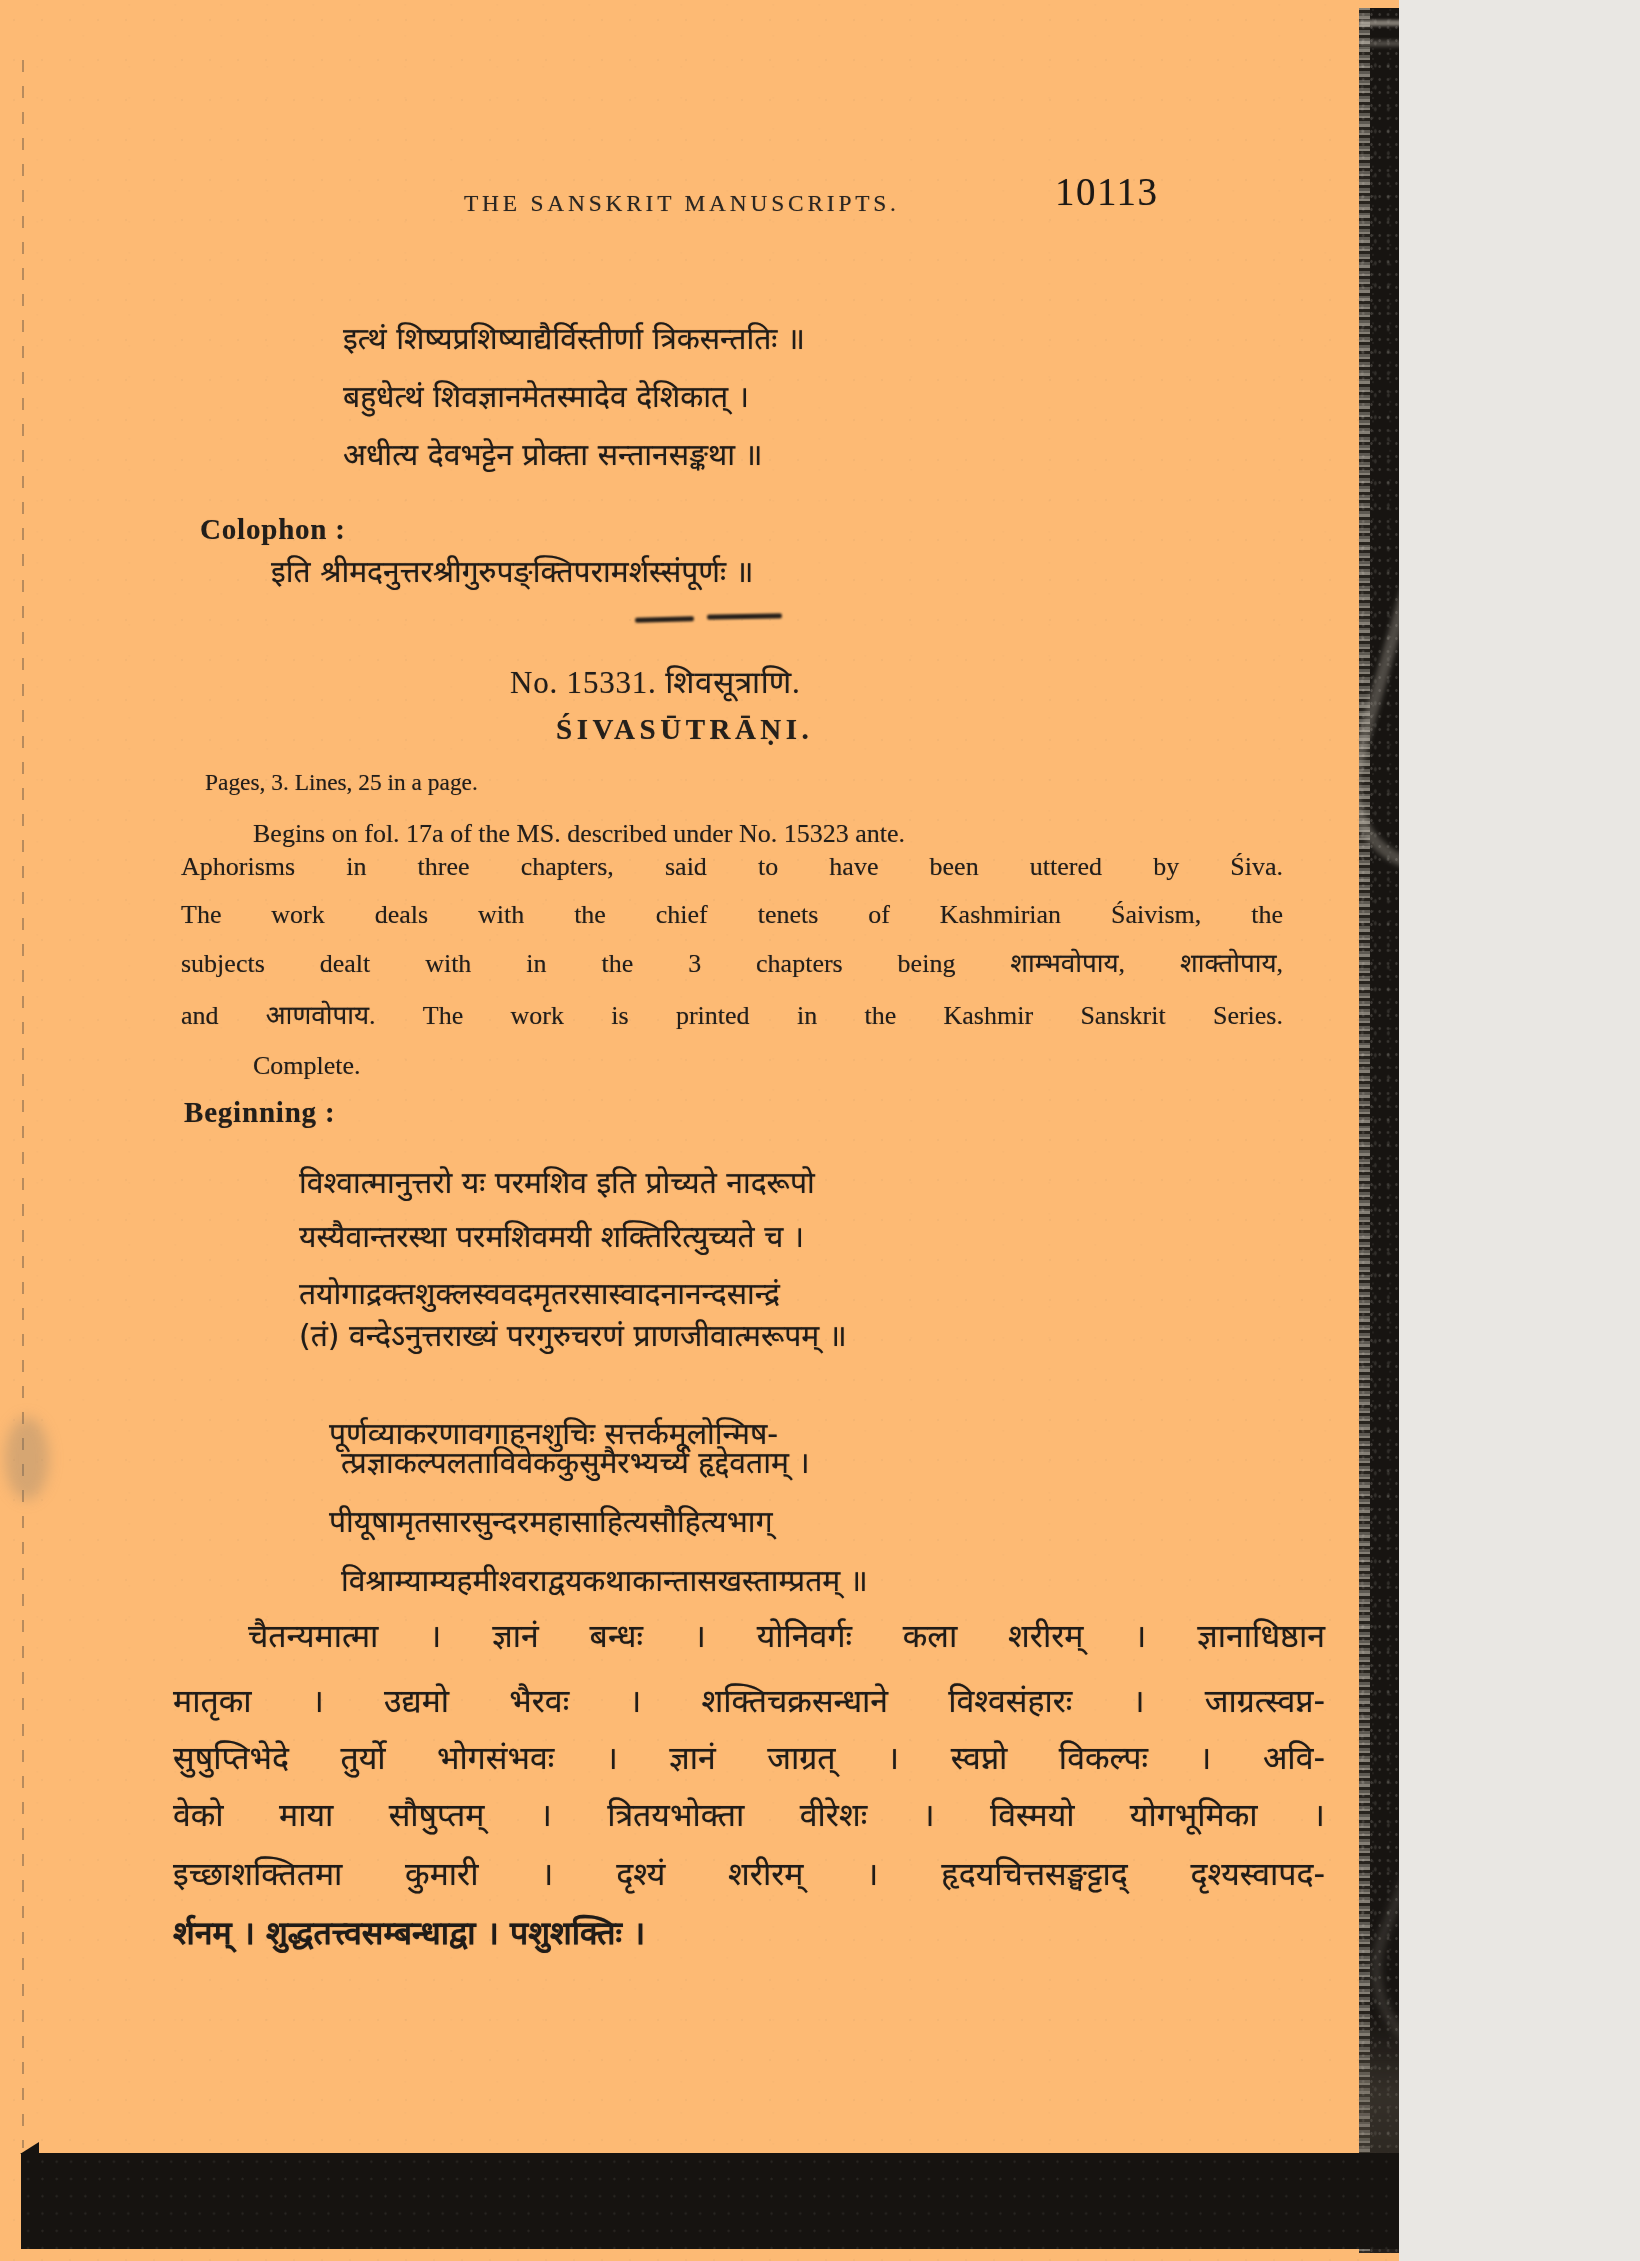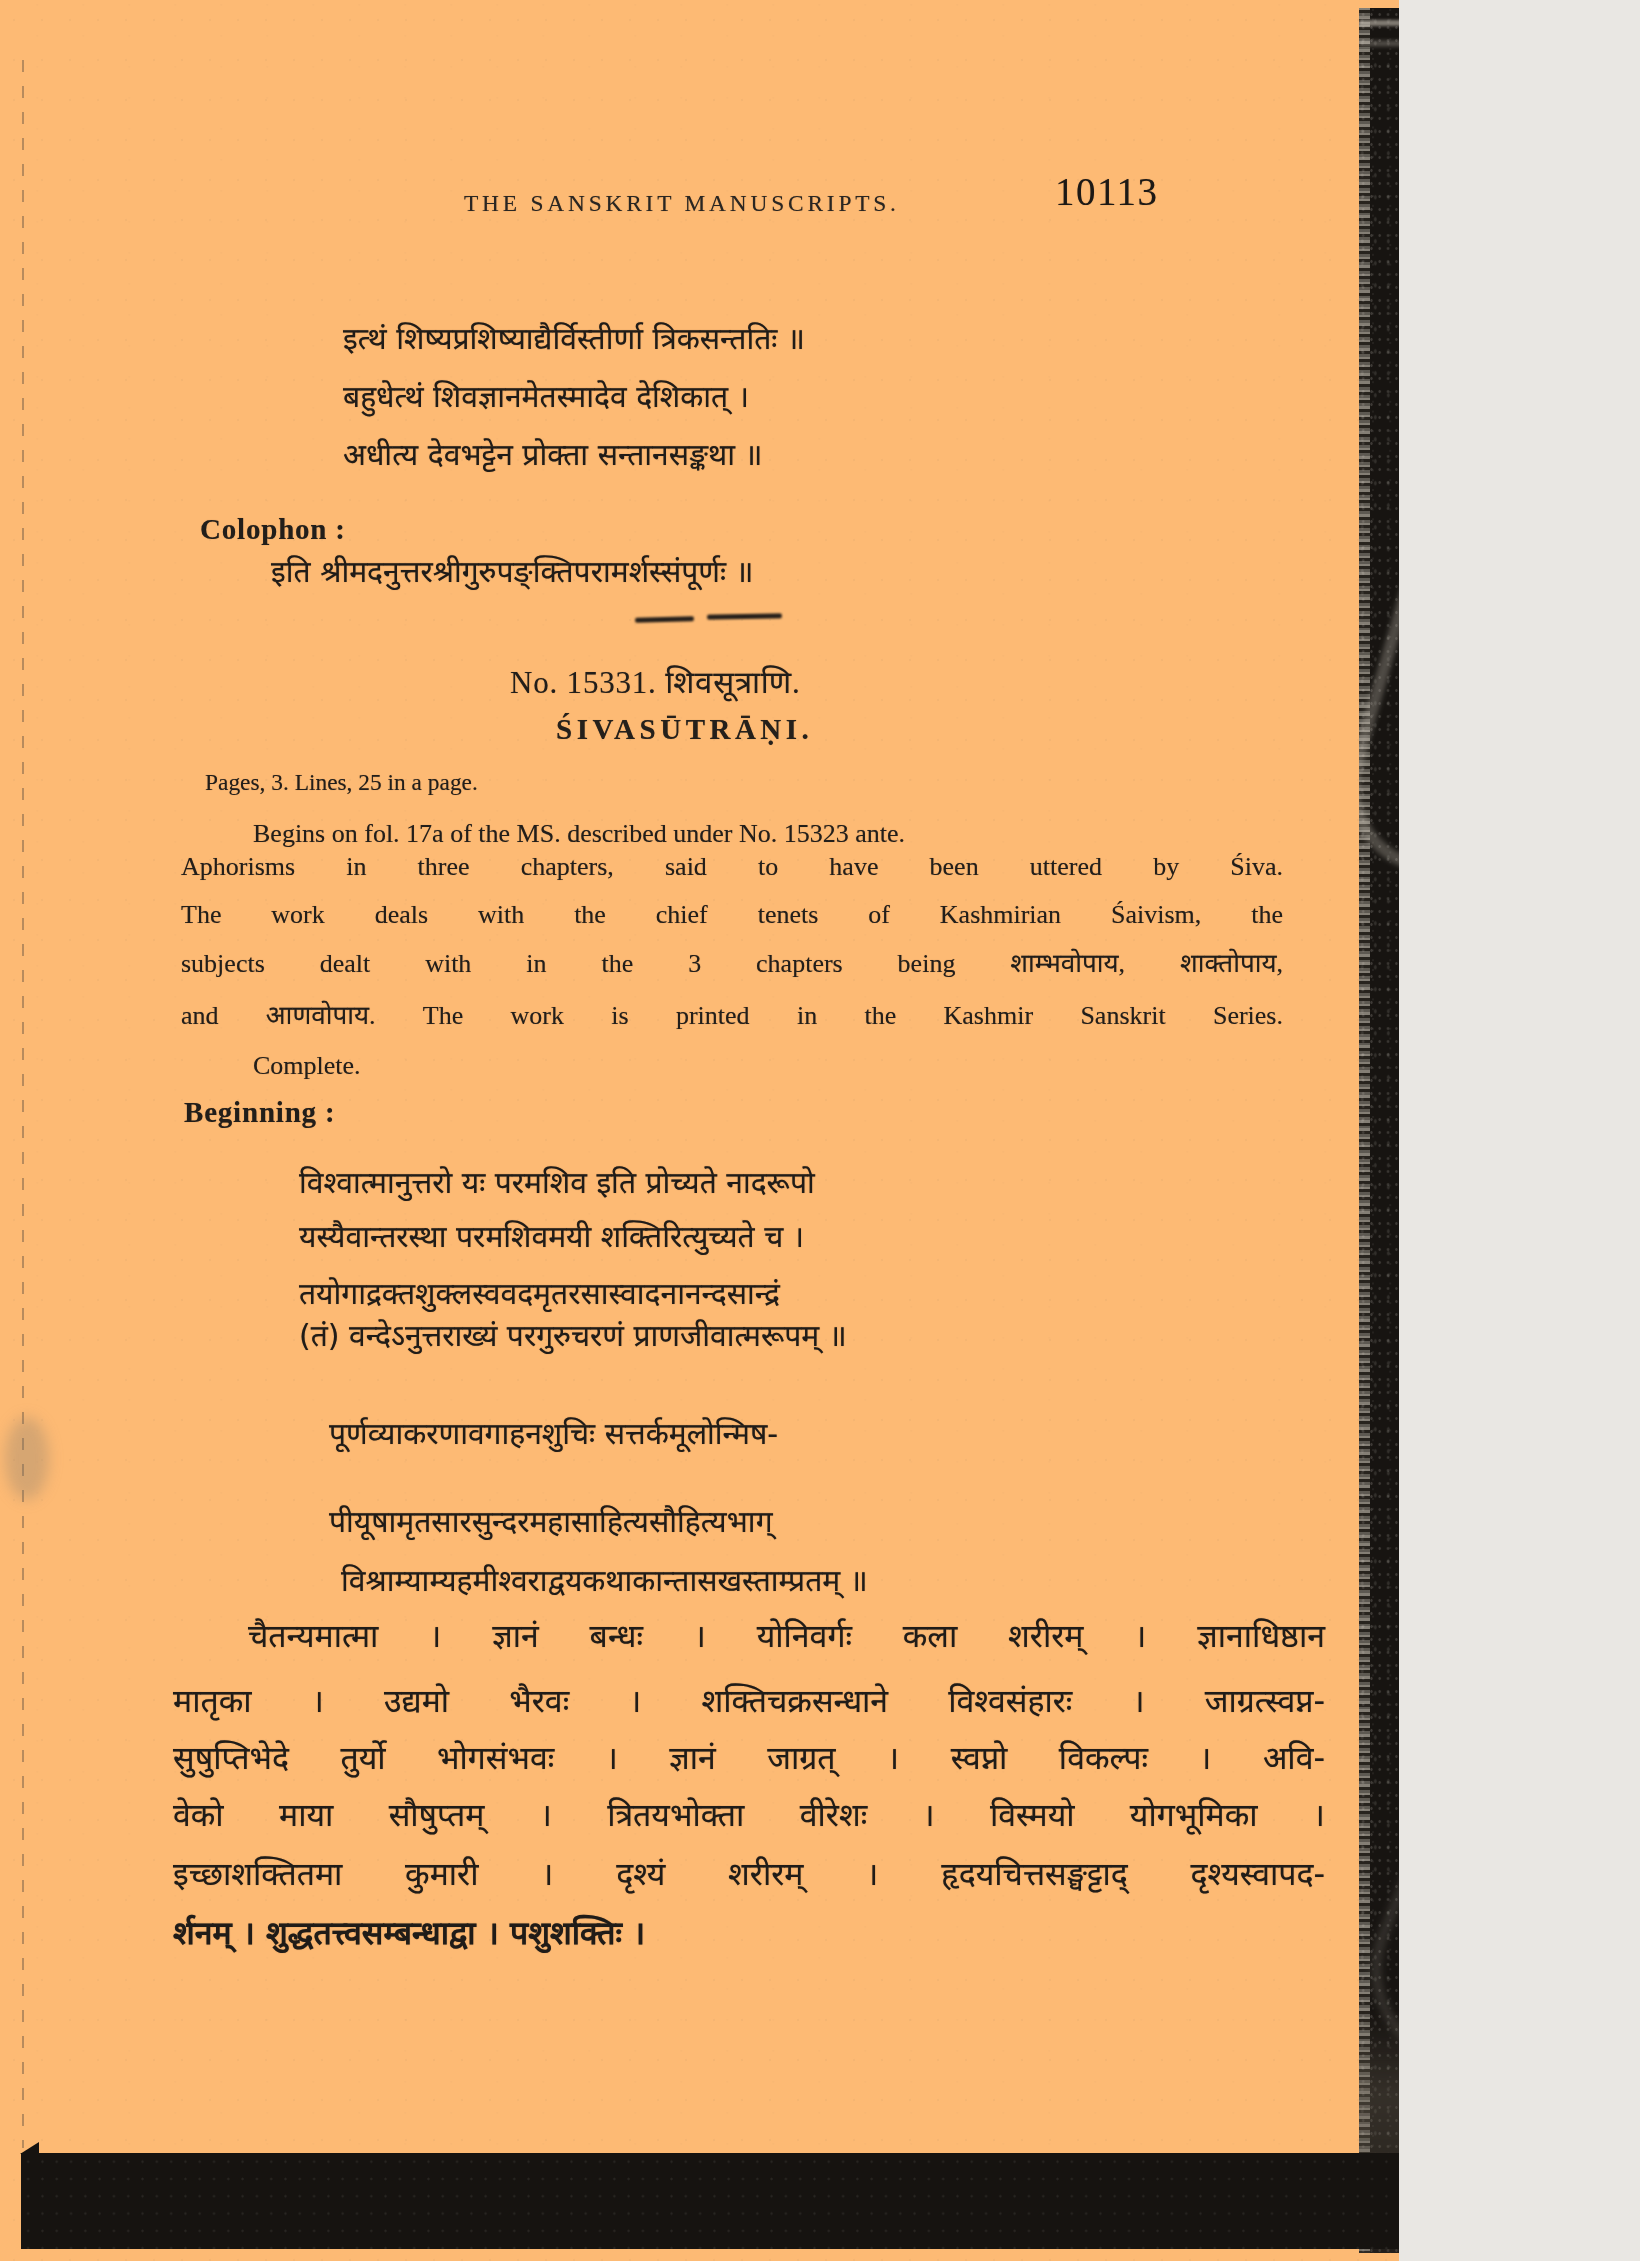--- a/index.html
+++ b/index.html
@@ -121,20 +121,21 @@
   <div id="d-3" class="abs para">and आणवोपाय.  The work is printed in the Kashmir Sanskrit Series.</div>
 
   <div id="complete-line" class="abs txt">Complete.</div>
   <div id="beginning-label" class="abs txt">Beginning :</div>
 
   <div id="bv-0" class="abs txt dev bv">विश्वात्मानुत्तरो यः परमशिव इति प्रोच्यते नादरूपो</div>
   <div id="bv-1" class="abs txt dev bv">यस्यैवान्तरस्था परमशिवमयी शक्तिरित्युच्यते च ।</div>
   <div id="bv-2" class="abs txt dev bv">तयोगाद्रक्तशुक्लस्ववदमृतरसास्वादनानन्दसान्द्रं</div>
   <div id="bv-3" class="abs txt dev bv">(तं) वन्देऽनुत्तराख्यं परगुरुचरणं प्राणजीवात्मरूपम् ॥</div>
   <div id="bv-4" class="abs txt dev bv">पूर्णव्याकरणावगाहनशुचिः सत्तर्कमूलोन्मिष-</div>
+  <div id="bv-5" class="abs txt dev bv">त्प्रज्ञाकल्पलताविवेककुसुमैरभ्यर्च्य हृद्देवताम् ।</div>
   <div id="bv-6" class="abs txt dev bv">पीयूषामृतसारसुन्दरमहासाहित्यसौहित्यभाग्</div>
   <div id="bv-7" class="abs txt dev bv">विश्राम्याम्यहमीश्वराद्वयकथाकान्तासखस्ताम्प्रतम् ॥</div>
 
   <div id="bp-0" class="abs dev bp">चैतन्यमात्मा । ज्ञानं बन्धः । योनिवर्गः कला शरीरम् । ज्ञानाधिष्ठान</div>
   <div id="bp-1" class="abs dev bp">मातृका । उद्यमो भैरवः । शक्तिचक्रसन्धाने विश्वसंहारः । जाग्रत्स्वप्न-</div>
   <div id="bp-2" class="abs dev bp">सुषुप्तिभेदे तुर्यो भोगसंभवः । ज्ञानं जाग्रत् । स्वप्नो विकल्पः । अवि-</div>
   <div id="bp-3" class="abs dev bp">वेको माया सौषुप्तम् । त्रितयभोक्ता वीरेशः । विस्मयो योगभूमिका ।</div>
   <div id="bp-4" class="abs dev bp">इच्छाशक्तितमा कुमारी । दृश्यं शरीरम् । हृदयचित्तसङ्घट्टाद् दृश्यस्वापद-</div>
   <div id="bp-5" class="abs dev bp">र्शनम् । शुद्धतत्त्वसम्बन्धाद्वा । पशुशक्तिः ।</div>
 

